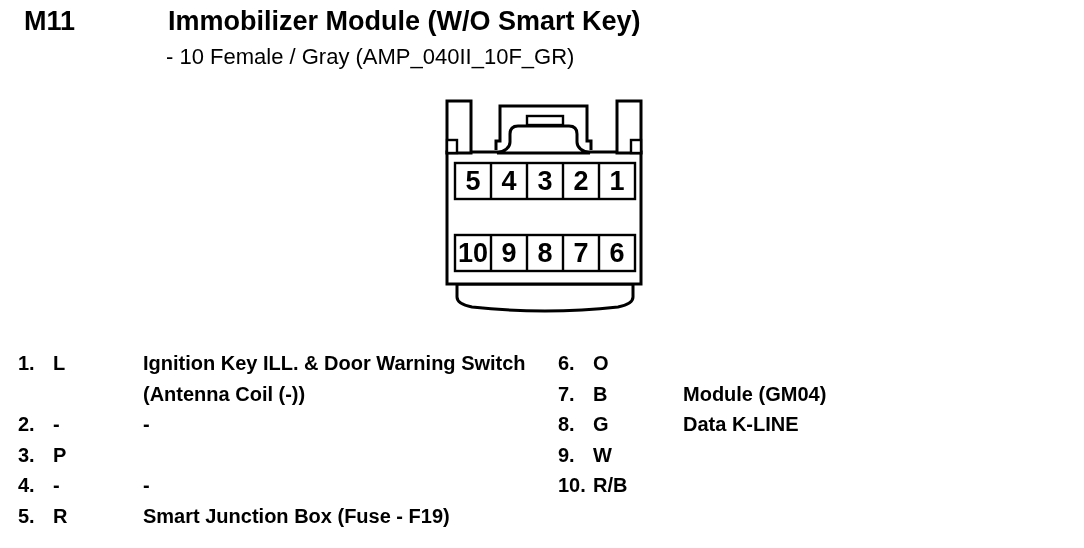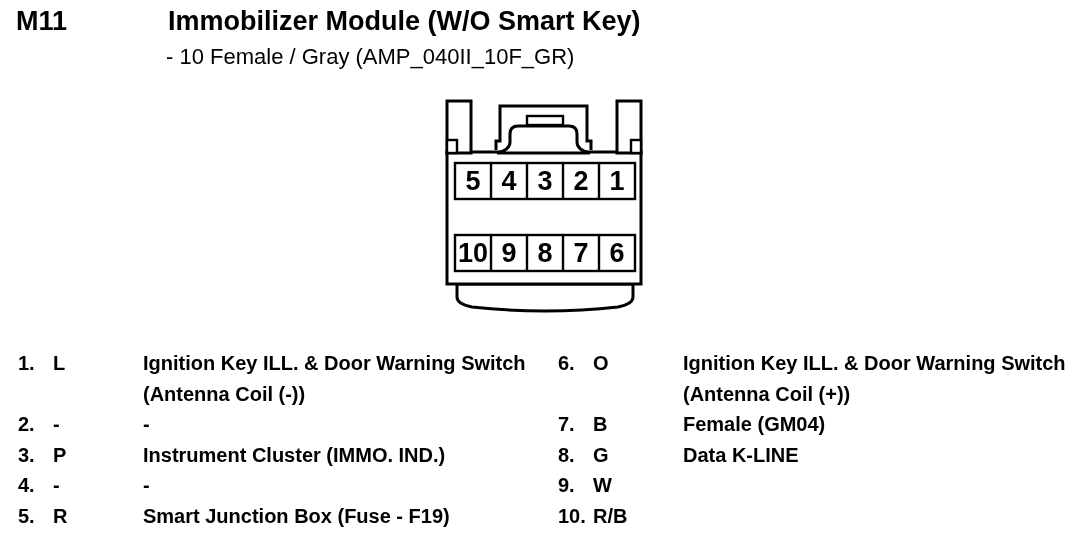--- a/index.html
+++ b/index.html
@@ -11,21 +11,21 @@
     position: relative;
     width: 1084px;
     height: 548px;
     overflow: hidden;
     font-family: "Liberation Sans", sans-serif;
     color: #000000;
     -webkit-font-smoothing: antialiased;
   }
   .connector-id {
     position: absolute;
-    left: 16px;
+    left: 24px;
     top: 6px;
     font-size: 27px;
     font-weight: 700;
     white-space: nowrap;
   }
   .page-title {
     position: absolute;
     left: 168px;
     top: 6px;
     font-size: 27px;
@@ -141,44 +141,42 @@
     <span class="pin-desc">Ignition Key ILL. &amp; Door Warning Switch (Antenna Coil (-))</span>
   </div>
   <div class="pin-row">
     <span class="pin-num">2.</span>
     <span class="pin-code">-</span>
     <span class="pin-desc">-</span>
   </div>
   <div class="pin-row">
     <span class="pin-num">3.</span>
     <span class="pin-code">P</span>
-    <span class="pin-desc">Instrument Cluster (IMMO. IND.)</span>
   </div>
   <div class="pin-row">
     <span class="pin-num">4.</span>
     <span class="pin-code">-</span>
     <span class="pin-desc">-</span>
   </div>
   <div class="pin-row">
     <span class="pin-num">5.</span>
     <span class="pin-code">R</span>
     <span class="pin-desc">Smart Junction Box (Fuse - F19)</span>
   </div>
 </div>
 
 <div class="pin-col" id="pin-col-right">
   <div class="pin-row">
     <span class="pin-num">6.</span>
     <span class="pin-code">O</span>
-    <span class="pin-desc">Ignition Key ILL. &amp; Door Warning Switch (Antenna Coil (+))</span>
   </div>
   <div class="pin-row">
     <span class="pin-num">7.</span>
     <span class="pin-code">B</span>
-    <span class="pin-desc">Female (GM04)</span>
+    <span class="pin-desc">Module (GM04)</span>
   </div>
   <div class="pin-row">
     <span class="pin-num">8.</span>
     <span class="pin-code">G</span>
     <span class="pin-desc">Data K-LINE</span>
   </div>
   <div class="pin-row">
     <span class="pin-num">9.</span>
     <span class="pin-code">W</span>
   </div>

